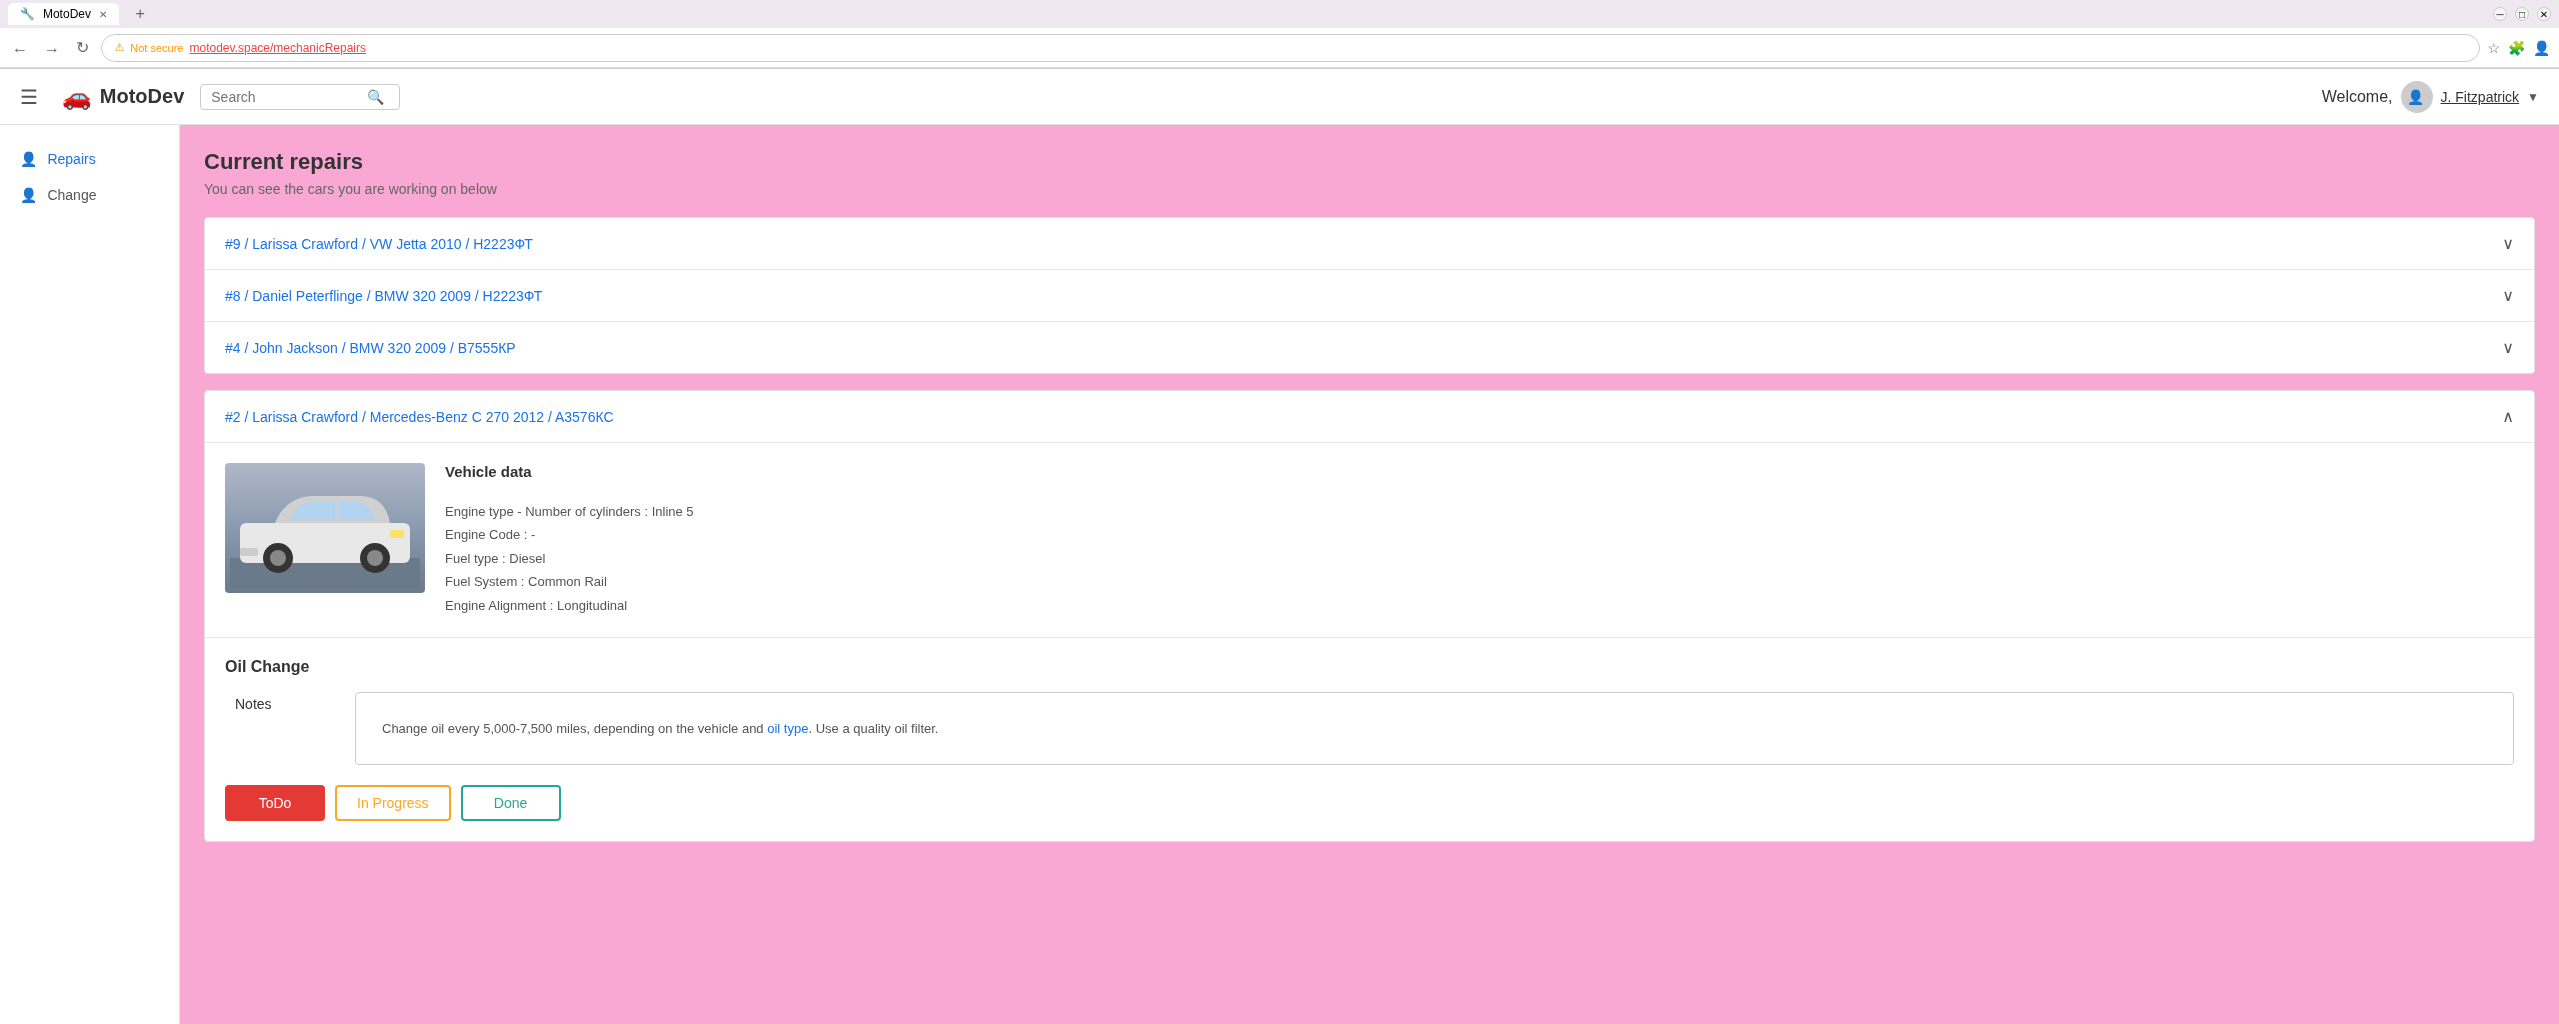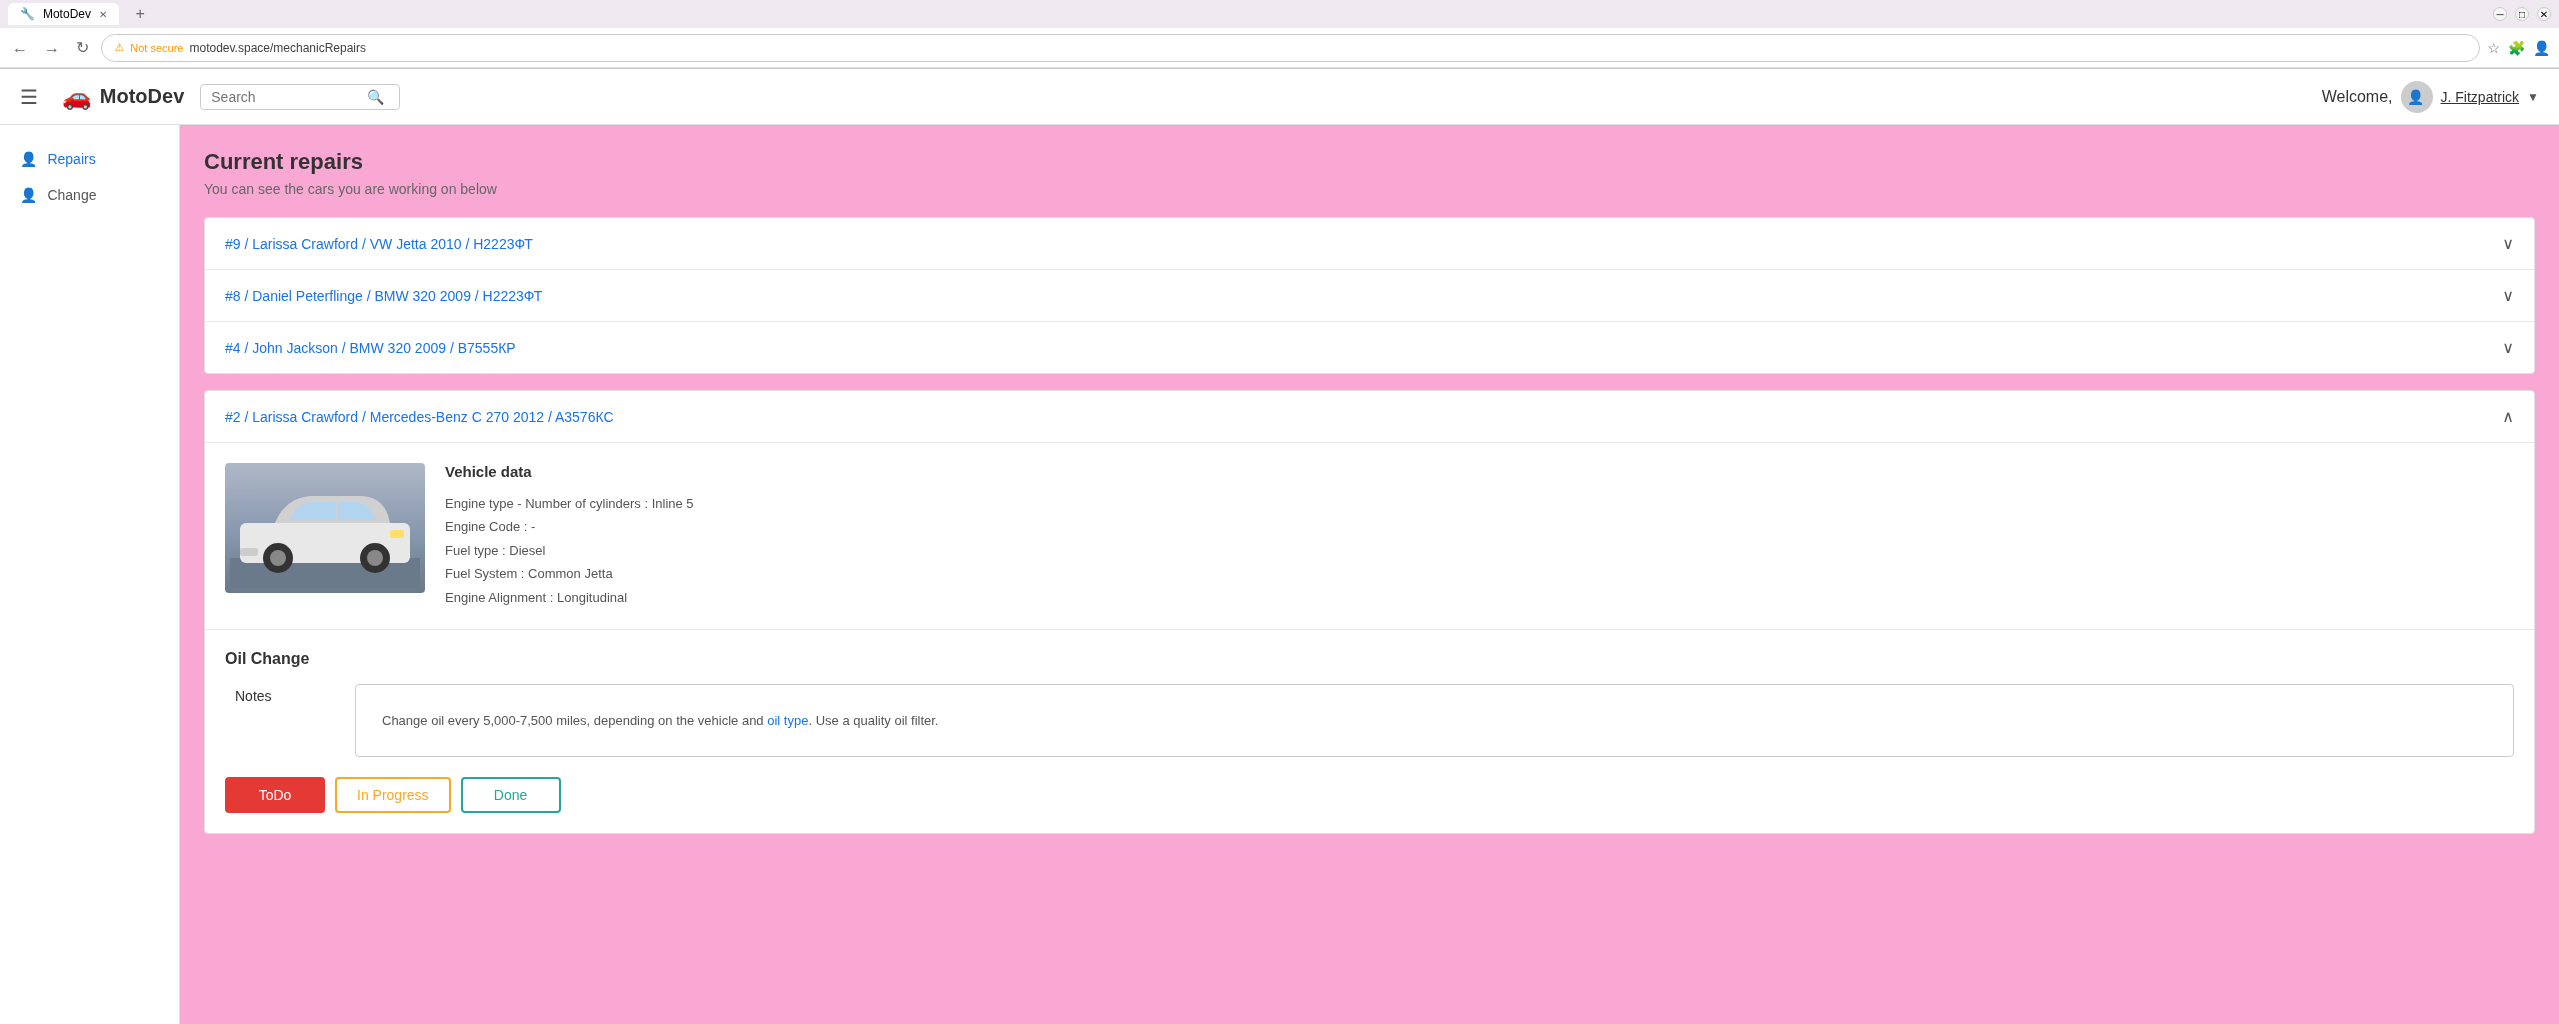--- a/index.html
+++ b/index.html
@@ -49,21 +49,21 @@
       border: 1px solid #ccc;
       border-radius: 14px;
       padding: 0 12px;
       font-size: 12px;
       display: flex;
       align-items: center;
       background: white;
       gap: 6px;
     }
     .security-badge { color: #f90; font-size: 11px; }
-    .address-text { color: #404040; font-size: 12px; }
+    .address-text { color: #ef4444; font-size: 12px; text-decoration: underline; }
     .address-icons { margin-left: auto; display: flex; gap: 8px; color: #666; }
 
     
     .app-header {
       background: white;
       height: 56px;
       display: flex;
       align-items: center;
       padding: 0 20px;
       border-bottom: 1px solid #e0e0e0;
@@ -160,21 +160,21 @@
       padding: 16px 20px;
       border-bottom: 1px solid #e8e8e8;
       cursor: pointer;
     }
     .vehicle-detail {
       display: flex;
       gap: 20px;
       padding: 20px;
       border-bottom: 1px solid #e8e8e8;
     }
-    .vehicle-info h3 { font-size: 15px; font-weight: bold; color: #333; margin-bottom: 12px; }
+    .vehicle-info h3 { font-size: 15px; font-weight: bold; color: #333; margin-bottom: 20px; }
     .vehicle-info p { font-size: 13px; color: #555; line-height: 1.8; }
 
     
     .oil-change-section {
       padding: 20px;
     }
     .oil-change-section h3 { font-size: 16px; font-weight: bold; color: #333; margin-bottom: 16px; }
     .notes-row {
       display: flex;
       gap: 20px;
@@ -353,21 +353,21 @@
             <rect x="160" y="62" width="14" height="8" rx="2" fill="#ffe066"></rect>
 
             <rect x="10" y="80" width="18" height="8" rx="2" fill="#ccc"></rect>
           </svg>
         </div>
         <div class="vehicle-info">
           <h3>Vehicle data</h3>
           <p>Engine type - Number of cylinders : Inline 5</p>
           <p>Engine Code : -</p>
           <p>Fuel type : Diesel</p>
-          <p>Fuel System : Common Jetta</p>
+          <p>Fuel System : Common Rail</p>
           <p>Engine Alignment : Longitudinal</p>
         </div>
       </div>
 
       <div class="oil-change-section">
         <h3>Oil Change</h3>
         <div class="notes-row">
           <span class="notes-label">Notes</span>
           <div class="notes-content">
             <span class="notes-text">Change oil every 5,000-7,500 miles, depending on the vehicle and </span><a class="notes-link">oil type</a><span class="notes-text">. Use a quality oil filter.</span>

